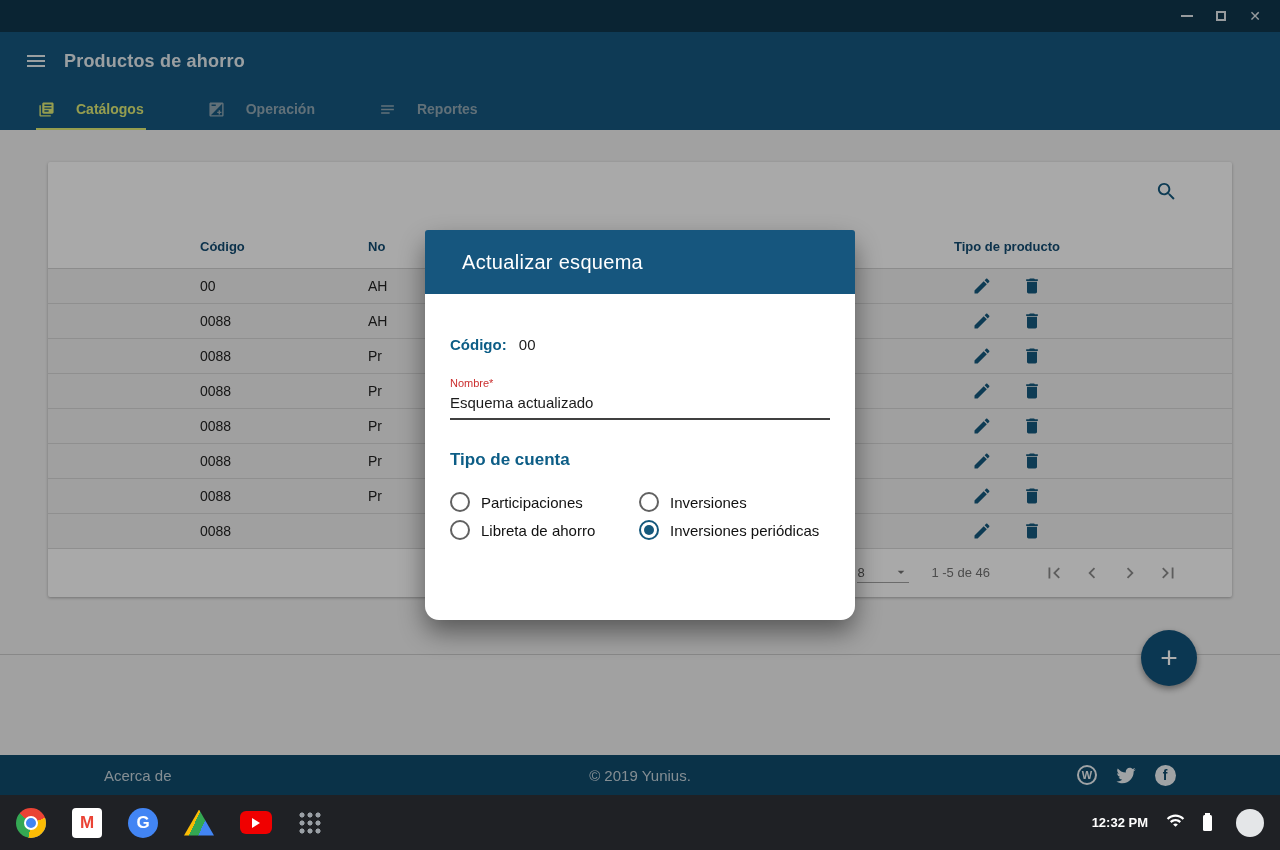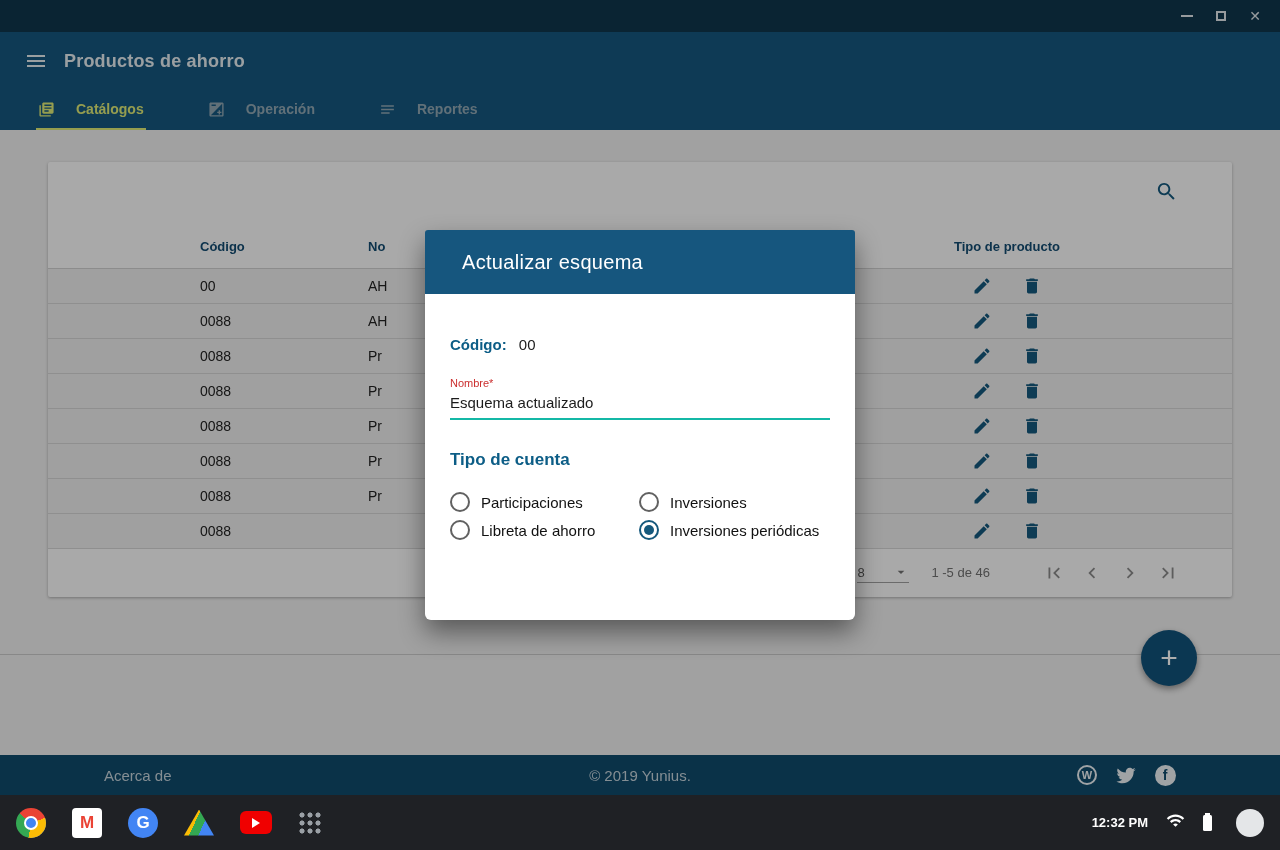--- a/index.html
+++ b/index.html
@@ -70,30 +70,30 @@
   .soc { width:22px; height:22px; display:flex; align-items:center; justify-content:center; }
   .soc-ring { width:20px; height:20px; border:2px solid #ECF1F4; border-radius:50%; color:#ECF1F4;
               font-size:11px; font-weight:700; display:flex; align-items:center; justify-content:center; }
   .soc svg { width:22px; height:22px; fill:#ECF1F4; }
   .soc-disc { width:21px; height:21px; border-radius:50%; background:#ECF1F4; color:#0F4A6B;
               font-size:14px; font-weight:700; display:flex; align-items:center; justify-content:center; }
 
   
   .scrim { position:absolute; top:0; left:0; width:1280px; height:795px; background:rgba(0,0,0,.32); z-index:40; }
   .modal { position:absolute; left:425px; top:230px; width:430px; height:390px; background:#FFFFFF;
-           border-radius:6px; box-shadow:0 12px 26px rgba(0,0,0,.45); z-index:50; }
+           border-radius:14px; box-shadow:0 12px 26px rgba(0,0,0,.45); z-index:50; }
   .modal-header { height:64px; background:#16567E; border-radius:3px 3px 0 0; display:flex; align-items:center;
                   padding-left:37px; color:#FFFFFF; font-size:20px; font-weight:500; letter-spacing:.3px; }
   .modal-body { padding:0 25px; }
   .codigo-row { margin-top:42px; font-size:15px; }
   .lbl-teal { color:#0C5D86; font-weight:700; }
   .codigo-val { color:#1C1C1C; margin-left:8px; }
   .field { margin-top:24px; }
   .field-label { font-size:11px; color:#CB2E2E; }
-  .field-value { font-size:15px; color:#1C1C1C; margin-top:5px; padding-bottom:7px; border-bottom:2px solid #14b8a6; }
+  .field-value { font-size:15px; color:#1C1C1C; margin-top:5px; padding-bottom:7px; border-bottom:2px solid #404040; }
   .tipo-heading { margin-top:30px; font-size:17px; font-weight:700; color:#0C5D86; }
   .options { margin-top:22px; display:grid; grid-template-columns:189px 1fr; row-gap:8px; }
   .option { display:flex; align-items:center; gap:11px; font-size:15px; color:#111; }
   .radio { width:20px; height:20px; border-radius:50%; border:2px solid #616161; position:relative; flex:none; }
   .option.selected .radio { border-color:#14587C; }
   .option.selected .radio::after { content:""; position:absolute; inset:3px; border-radius:50%; background:#14587C; }
   .modal-actions { position:absolute; right:11px; bottom:9px; display:flex; gap:12px; }
   .btn { border:none; background:#15567E; color:#FFFFFF; font-family:"Liberation Sans",sans-serif;
          font-size:14px; font-weight:700; height:33px; padding:0 19px; border-radius:3px;
          box-shadow:0 2px 4px rgba(0,0,0,.35); }

